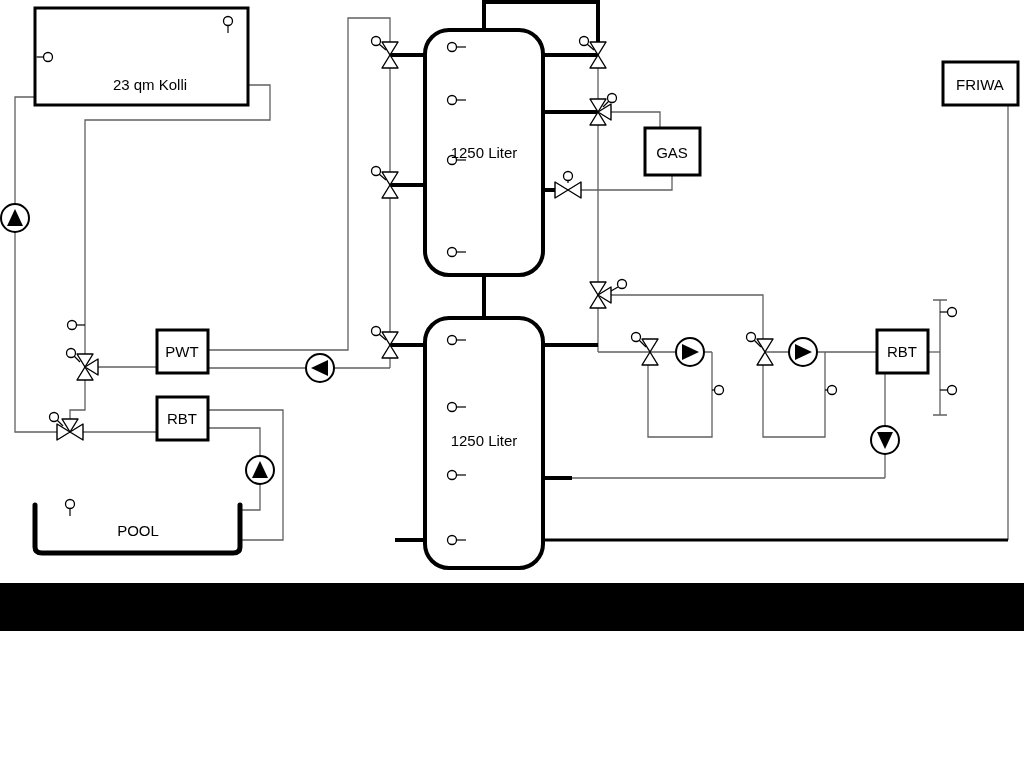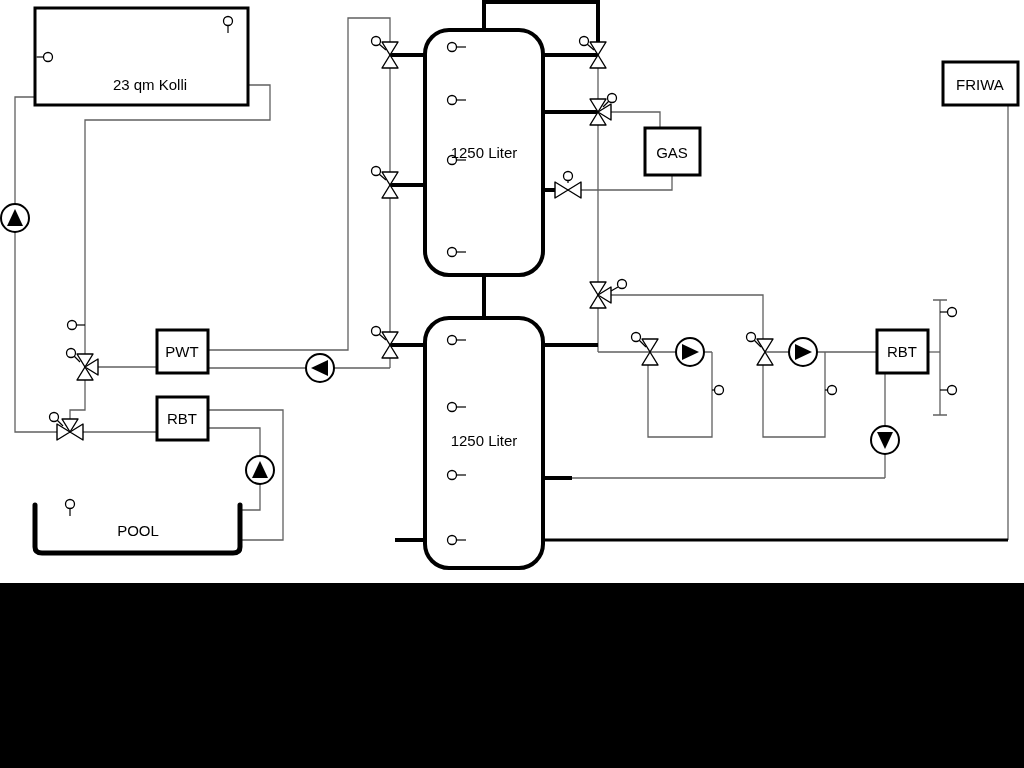--- a/index.html
+++ b/index.html
@@ -1,16 +1,16 @@
 <!DOCTYPE html>
 <html><head>
 <meta charset="utf-8">
 <style>
   html,body{margin:0;padding:0;background:#ffffff;}
-  #stage{position:relative;width:1024px;height:768px;background:#ffffff;overflow:hidden;
+  #stage{position:relative;width:1024px;height:631px;background:#ffffff;overflow:hidden;
          font-family:"Liberation Sans", sans-serif;}
   svg{position:absolute;left:0;top:0;}
   svg text{font-family:"Liberation Sans", sans-serif;font-size:15px;fill:#000;text-anchor:middle;}
   .pipe-thin{stroke:#606060;stroke-width:1.3;fill:none;}
   .pipe-thick{stroke:#000000;stroke-width:4;fill:none;}
   .pipe-med{stroke:#000000;stroke-width:3;fill:none;}
   .box{fill:#ffffff;stroke:#000000;stroke-width:3;}
   .tank{fill:#ffffff;stroke:#000000;stroke-width:4;}
   .pool{fill:none;stroke:#000000;stroke-width:5;stroke-linecap:round;}
   .pumpc{fill:#ffffff;stroke:#000000;stroke-width:2;}

